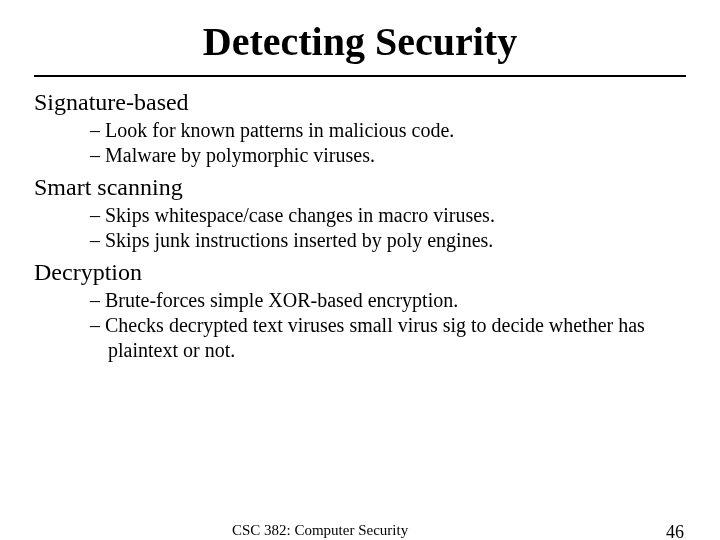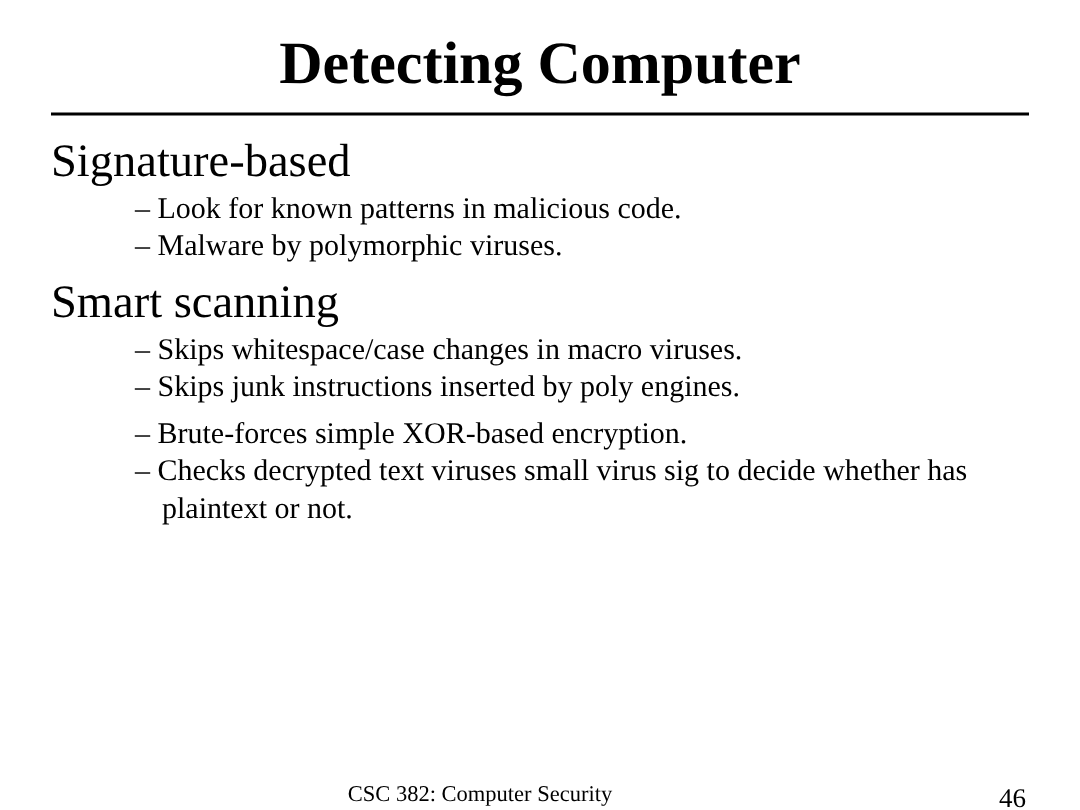--- a/index.html
+++ b/index.html
@@ -1,46 +1,47 @@
 <!DOCTYPE html>
 <html><head>
 <meta charset="utf-8">
 <style>
   * { margin: 0; padding: 0; box-sizing: border-box; }
   html, body { width: 720px; height: 540px; background: #fff; font-family: "Times New Roman", Times, serif; color: #000; }
   .slide { width: 720px; height: 540px; position: relative; padding: 18px 34px 0 34px; }
   .title { font-size: 40px; text-align: center; margin-bottom: 10px; }
   .rule { border: none; border-top: 2px solid #000; margin: 0 0 12px 0; }
-  .section { font-size: 31px; margin-top: 6px; margin-bottom: 2px; }
+  .section { font-size: 24px; margin-top: 6px; margin-bottom: 2px; }
   .bullets { margin-left: 56px; margin-bottom: 6px; }
   .bullet { font-size: 20px; line-height: 1.25; text-indent: -18px; padding-left: 18px; }
   .dash { display: inline; }
   .footer { position: absolute; bottom: 18px; left: 0; width: 720px; }
   .footer-course { position: absolute; left: 0; width: 640px; text-align: center; font-size: 15px; }
   .footer-page { position: absolute; right: 36px; font-size: 18px; }
 </style>
 </head>
 <body>
 
 <div class="slide">
-  <h1 class="title">Detecting Computer</h1>
+  <h1 class="title">Detecting Security</h1>
   <hr class="rule">
 
   <div class="section">Signature-based</div>
   <div class="bullets">
     <div class="bullet"><span class="dash">– </span><span>Look for known patterns in malicious code.</span></div>
     <div class="bullet"><span class="dash">– </span><span>Malware by polymorphic viruses.</span></div>
   </div>
 
   <div class="section">Smart scanning</div>
   <div class="bullets">
     <div class="bullet"><span class="dash">– </span><span>Skips whitespace/case changes in macro viruses.</span></div>
     <div class="bullet"><span class="dash">– </span><span>Skips junk instructions inserted by poly engines.</span></div>
   </div>
 
+  <div class="section">Decryption</div>
   <div class="bullets">
     <div class="bullet"><span class="dash">– </span><span>Brute-forces simple XOR-based encryption.</span></div>
     <div class="bullet"><span class="dash">– </span><span>Checks decrypted text viruses small virus sig to decide whether has plaintext or not.</span></div>
   </div>
 
   <div class="footer">
     <div class="footer-course">CSC 382: Computer Security</div>
     <div class="footer-page">46</div>
   </div>
 </div>

